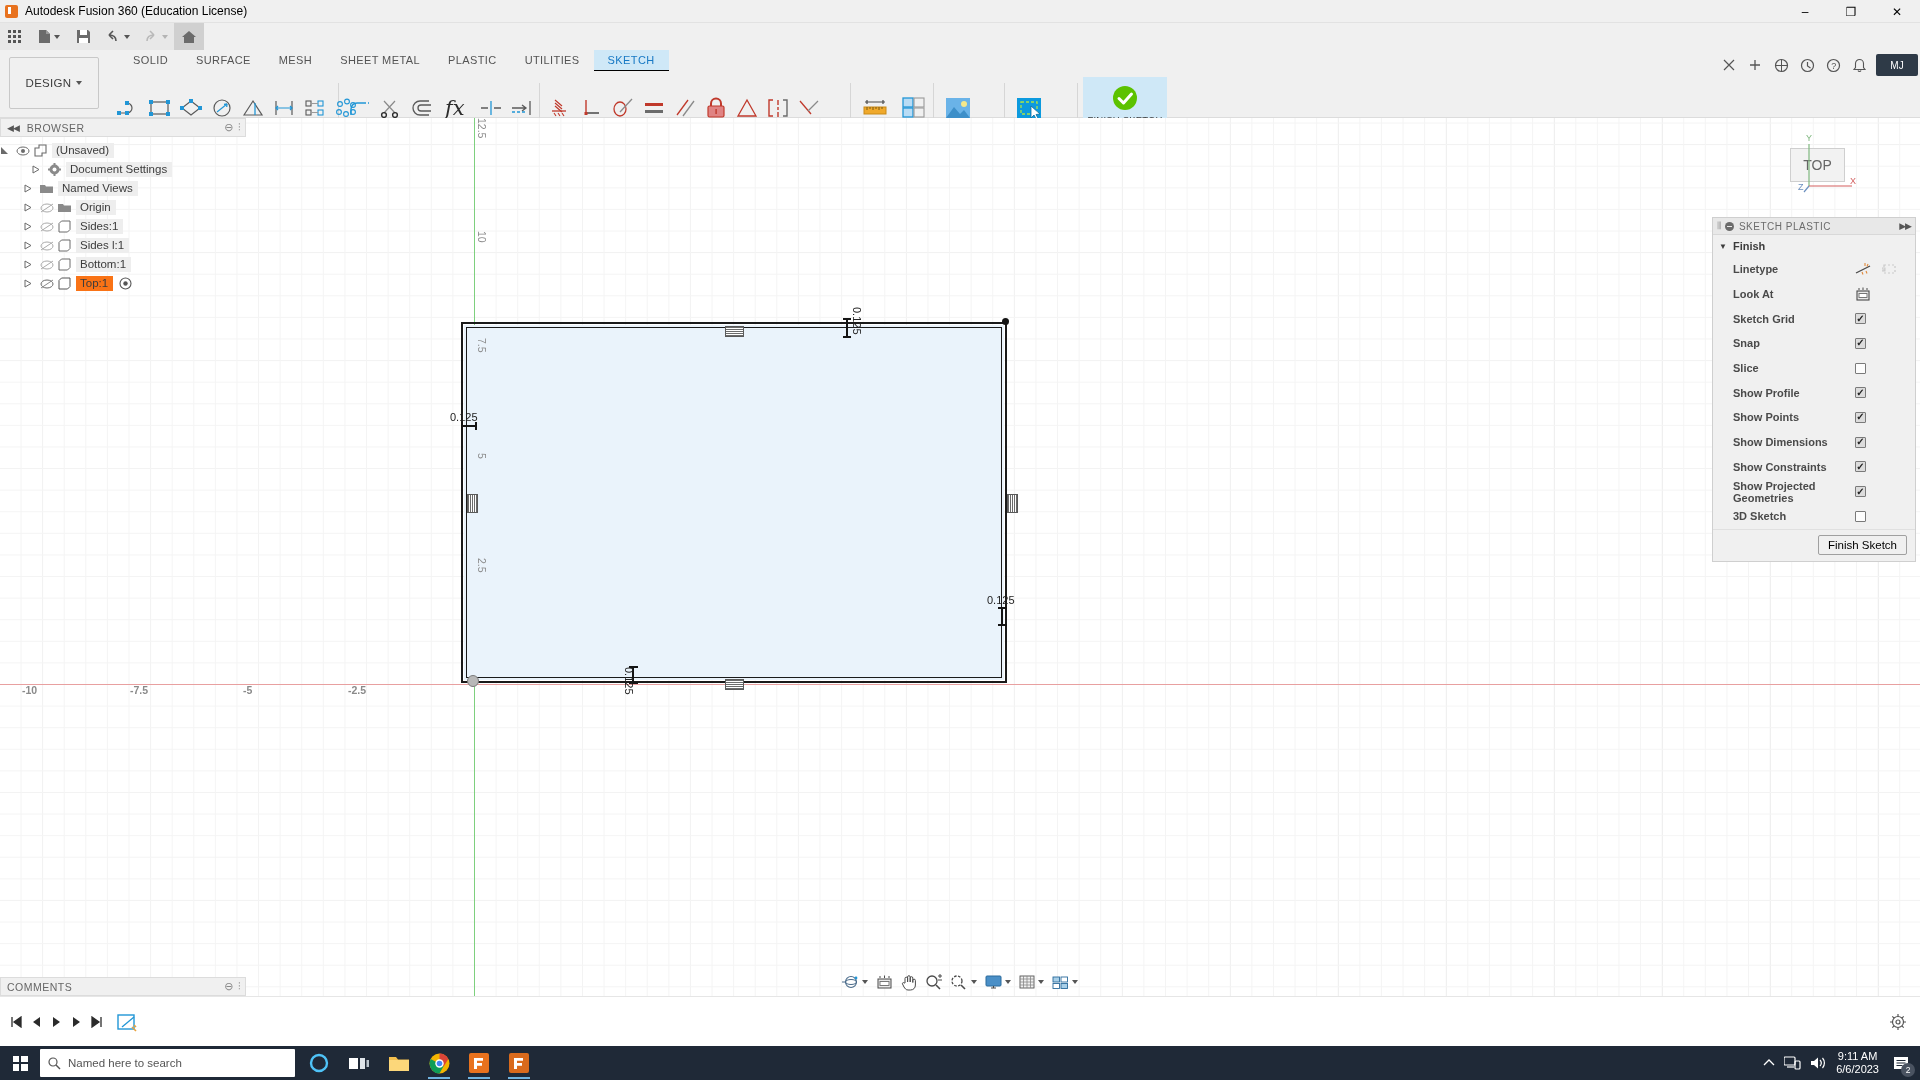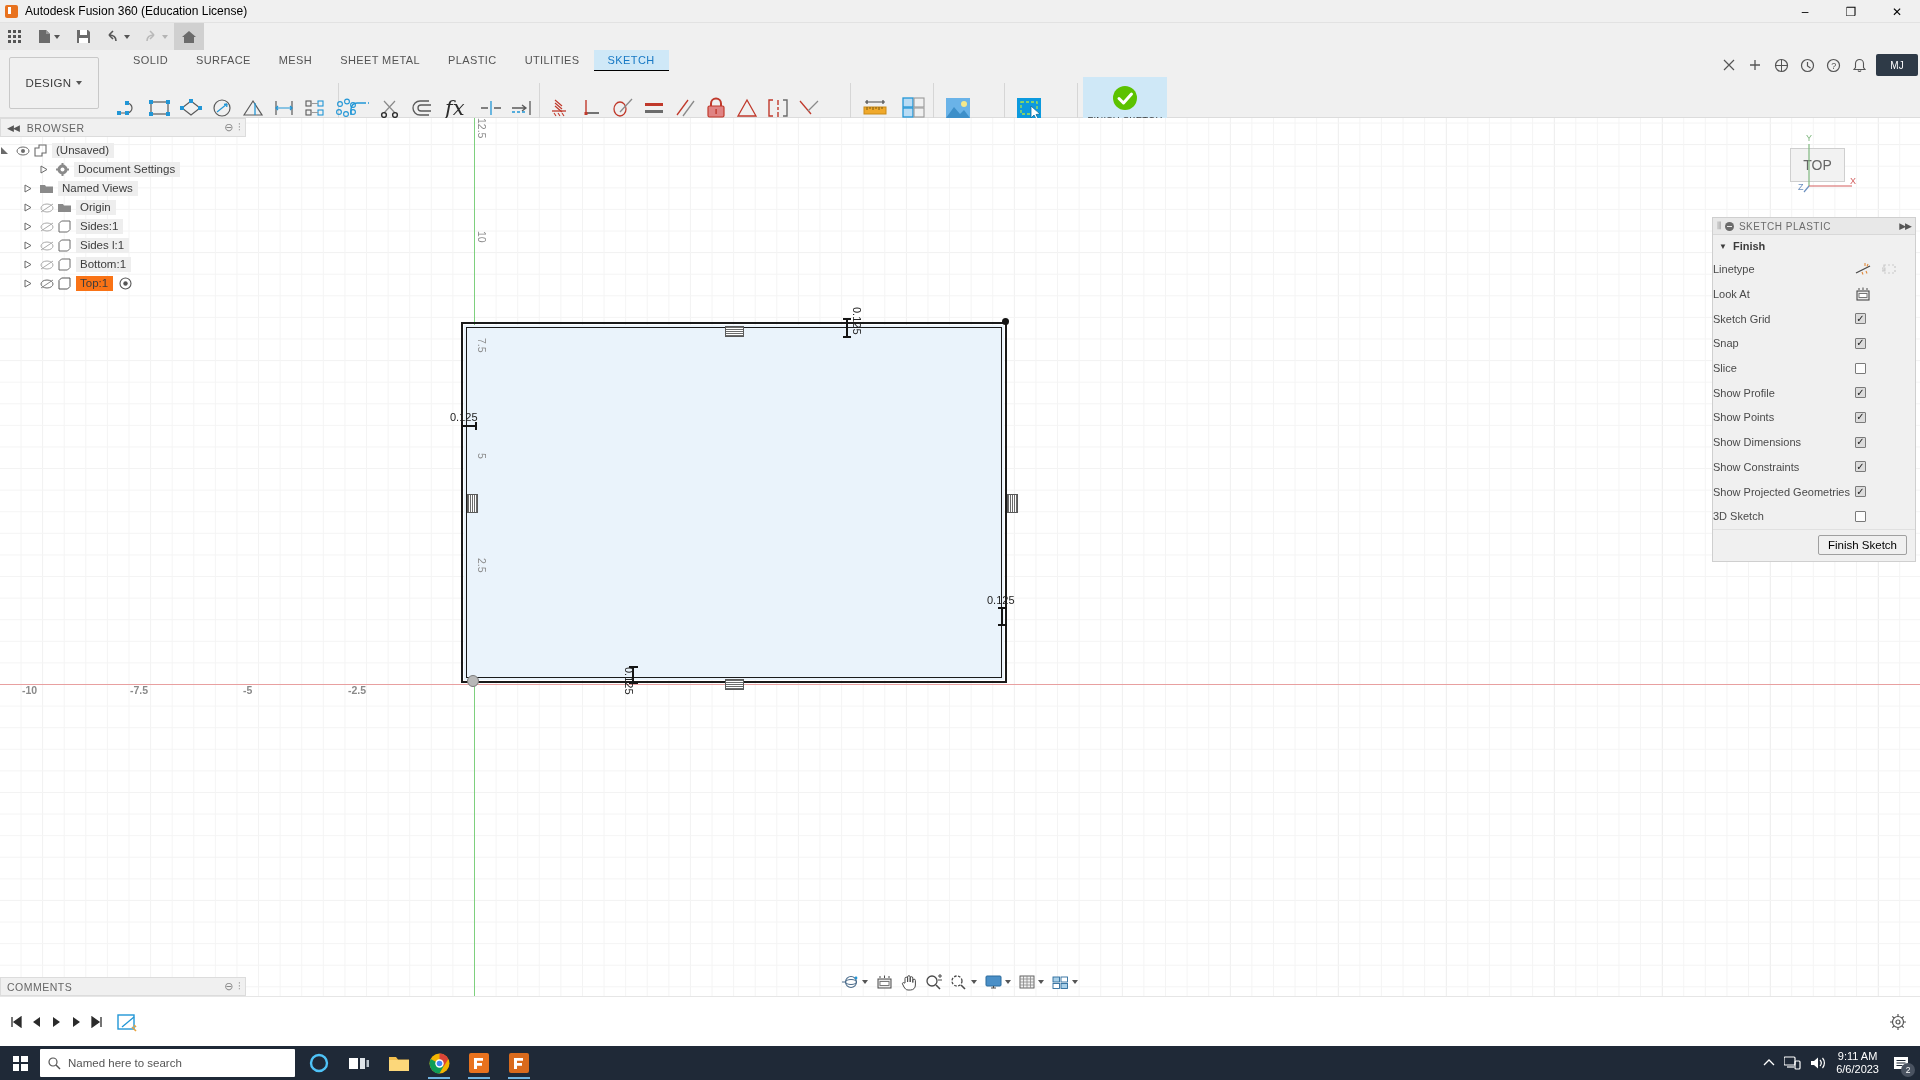--- a/index.html
+++ b/index.html
@@ -143,21 +143,21 @@
     font-size:10px; letter-spacing:.5px;
   }
   .pal-grip { color:#999; margin-right:3px; font-size:10px;}
   .pal-dot { width:9px;height:9px;border-radius:50%;background:#6b6b6b;margin-right:5px;
              display:flex;align-items:center;justify-content:center;}
   .pal-dot:after{content:"";width:5px;height:1px;background:#e8e8e8;}
   .pal-expand { margin-left:auto; color:#555; font-size:9px; letter-spacing:-1px;}
   .pal-section { display:flex; align-items:center; height:22px; padding-left:6px; font-weight:bold;
                  color:#3c3c3c; font-size:11px;}
   .pal-section .tri { margin-right:6px; font-size:8px; color:#3c3c3c; }
-  .pal-row { height:24.7px; display:flex; align-items:center; padding-left:0; }
+  .pal-row { height:24.7px; display:flex; align-items:center; padding-left:20px;font-weight:bold; }
   .pal-row .pl { flex:1; color:#4a4a4a; }
   .pal-ctl { width:60px; display:flex; align-items:center; }
   .cbx { width:11px;height:11px;border:1px solid #7a7a7a;background:#fdfdfd;border-radius:1px;
          display:flex;align-items:center;justify-content:center;}
   .cbx.on { background:#dcdcdc; }
   .cbx.on:after{ content:"✓"; font-size:10px; color:#222; line-height:1; }
   .pal-footer { height:32px; display:flex; align-items:center; justify-content:flex-end;
                 padding-right:8px; border-top:1px solid #e0e0e0; }
   .finish-btn { border:1px solid #a0a0a0; background:#f0f0f0; padding:3px 9px; font-size:11.5px;
                 border-radius:2px; }
@@ -683,21 +683,21 @@
             </svg>
         </span>
         <span class="ticon">
           <svg width="13" height="13" viewBox="0 0 13 13">
               <path d="M1 4h4V1h7v8H8v3H1z" fill="none" stroke="#6b6b6b" stroke-width="1.1"></path>
             </svg>
         </span>
         <span class="tlabel">(Unsaved)</span>
       </div>
 
-      <div class="trow" style="padding-left:40px;">
+      <div class="trow" style="padding-left:32px;">
         <span class="twist">
           <svg width="8" height="9" viewBox="0 0 8 9">
               <path d="M1 1 7 4.5 1 8z" fill="none" stroke="#6b6b6b" stroke-width="1"></path>
             </svg>
         </span>
         <span class="ticon">
           <svg width="13" height="13" viewBox="0 0 13 13">
               <circle cx="6.5" cy="6.5" r="5" fill="#8a8a8a"></circle>
               <circle cx="6.5" cy="6.5" r="2" fill="#fff"></circle>
               <g fill="#8a8a8a">

